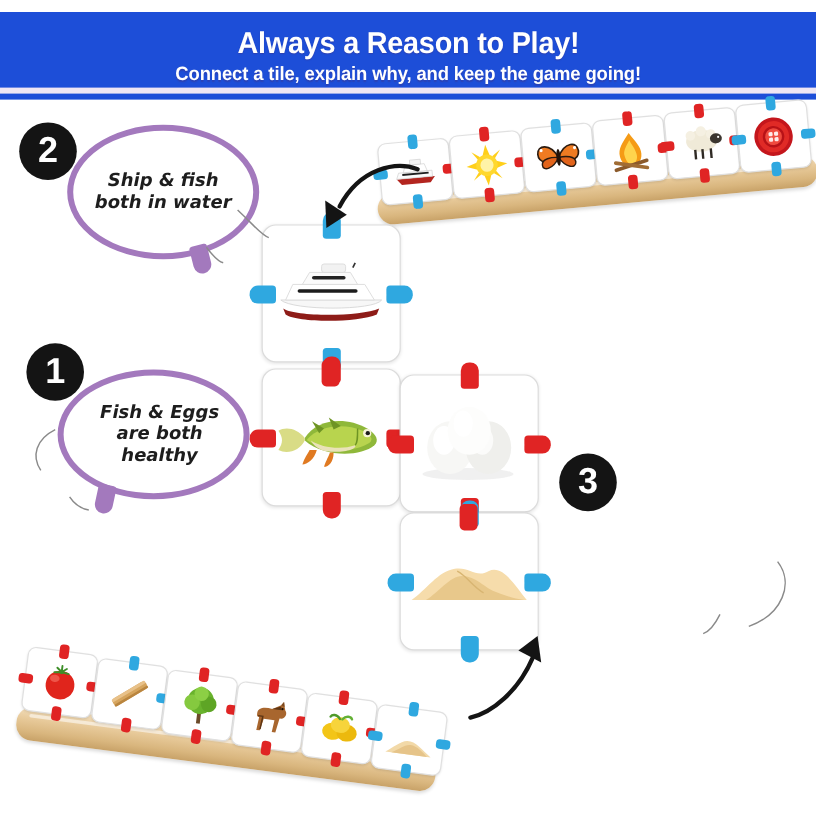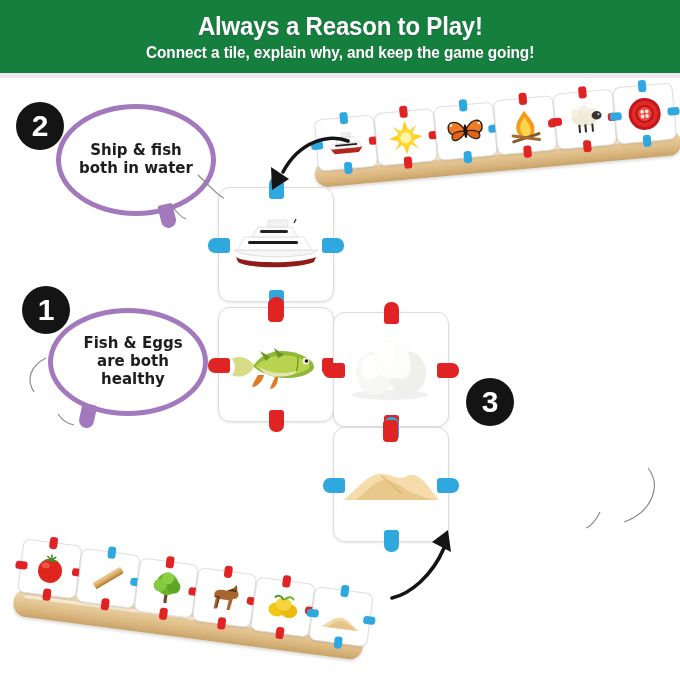--- a/index.html
+++ b/index.html
@@ -6,22 +6,22 @@
   body{
     width:680px;height:680px;overflow:hidden;
     background:#ffffff;
     font-family:"Liberation Sans", sans-serif;
     position:relative;
   }
   #stage{position:absolute;inset:0;width:680px;height:680px;overflow:hidden;background:#fff;}
 
   
   .header{
-    position:absolute;left:0;top:0;width:680px;height:73px;
-    background:#15803d;
+    position:absolute;left:0;top:10px;width:680px;height:73px;
+    background:#1d4ed8;
     display:flex;flex-direction:column;align-items:center;justify-content:center;
     box-sizing:border-box;padding-top:2px;
   }
   .header-underline{
     position:absolute;left:0;top:73px;width:680px;height:5px;background:#efe6f4;
   }
   .title{
     color:#ffffff;font-weight:bold;font-size:25px;line-height:29px;
     letter-spacing:-0.2px;font-family:"Liberation Sans", sans-serif;
     text-shadow:0 1px 1px rgba(80,40,100,.35);
@@ -40,21 +40,21 @@
     border-radius:50%;
     background:#ffffff;
     border:5px solid #a379bd;
     box-sizing:border-box;
   }
   .bubble .btext{
     position:absolute;left:0;top:0;width:100%;height:100%;
     display:flex;align-items:center;justify-content:center;
     text-align:center;
     font-family:"DejaVu Sans", sans-serif;
-    font-weight:600;color:#1d1d1d;
+    font-style:italic;font-weight:600;color:#1d1d1d;
     line-height:1.18;
     box-sizing:border-box;padding:0 16px;
     white-space:pre-line;
   }
   .tail{position:absolute;width:18px;height:26px;background:#a379bd;}
   .numbadge{
     position:absolute;width:48px;height:48px;border-radius:50%;
     background:#141414;color:#fff;
     display:flex;align-items:center;justify-content:center;
     font-family:"Liberation Sans", sans-serif;font-weight:bold;font-size:30px;

